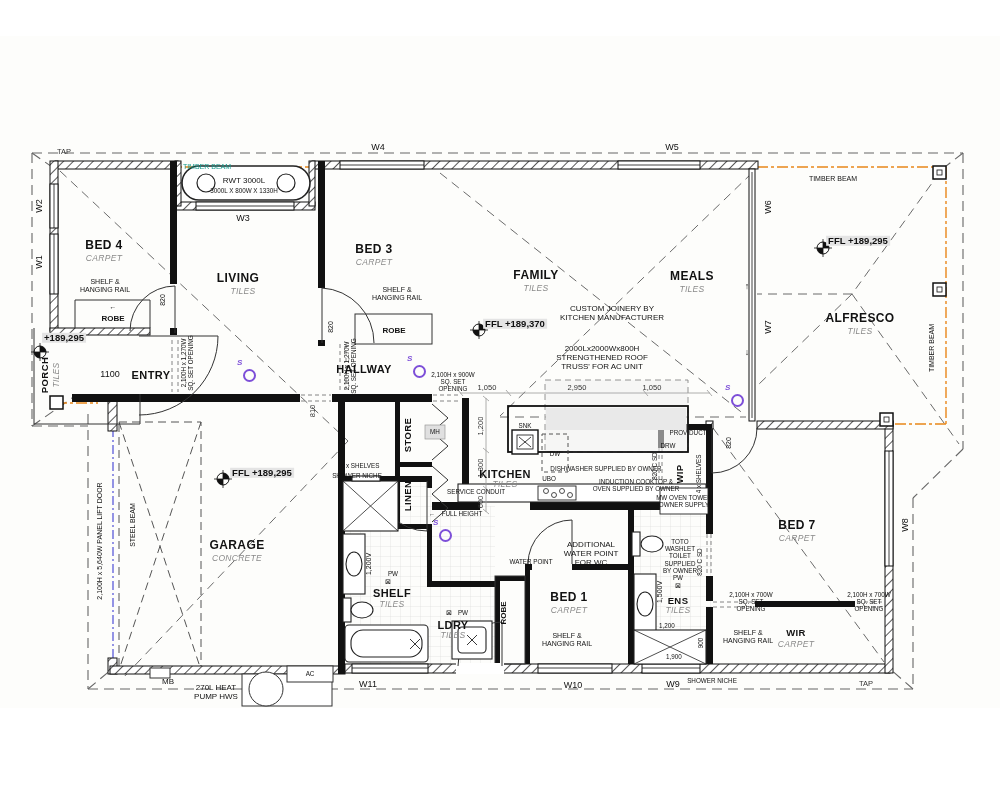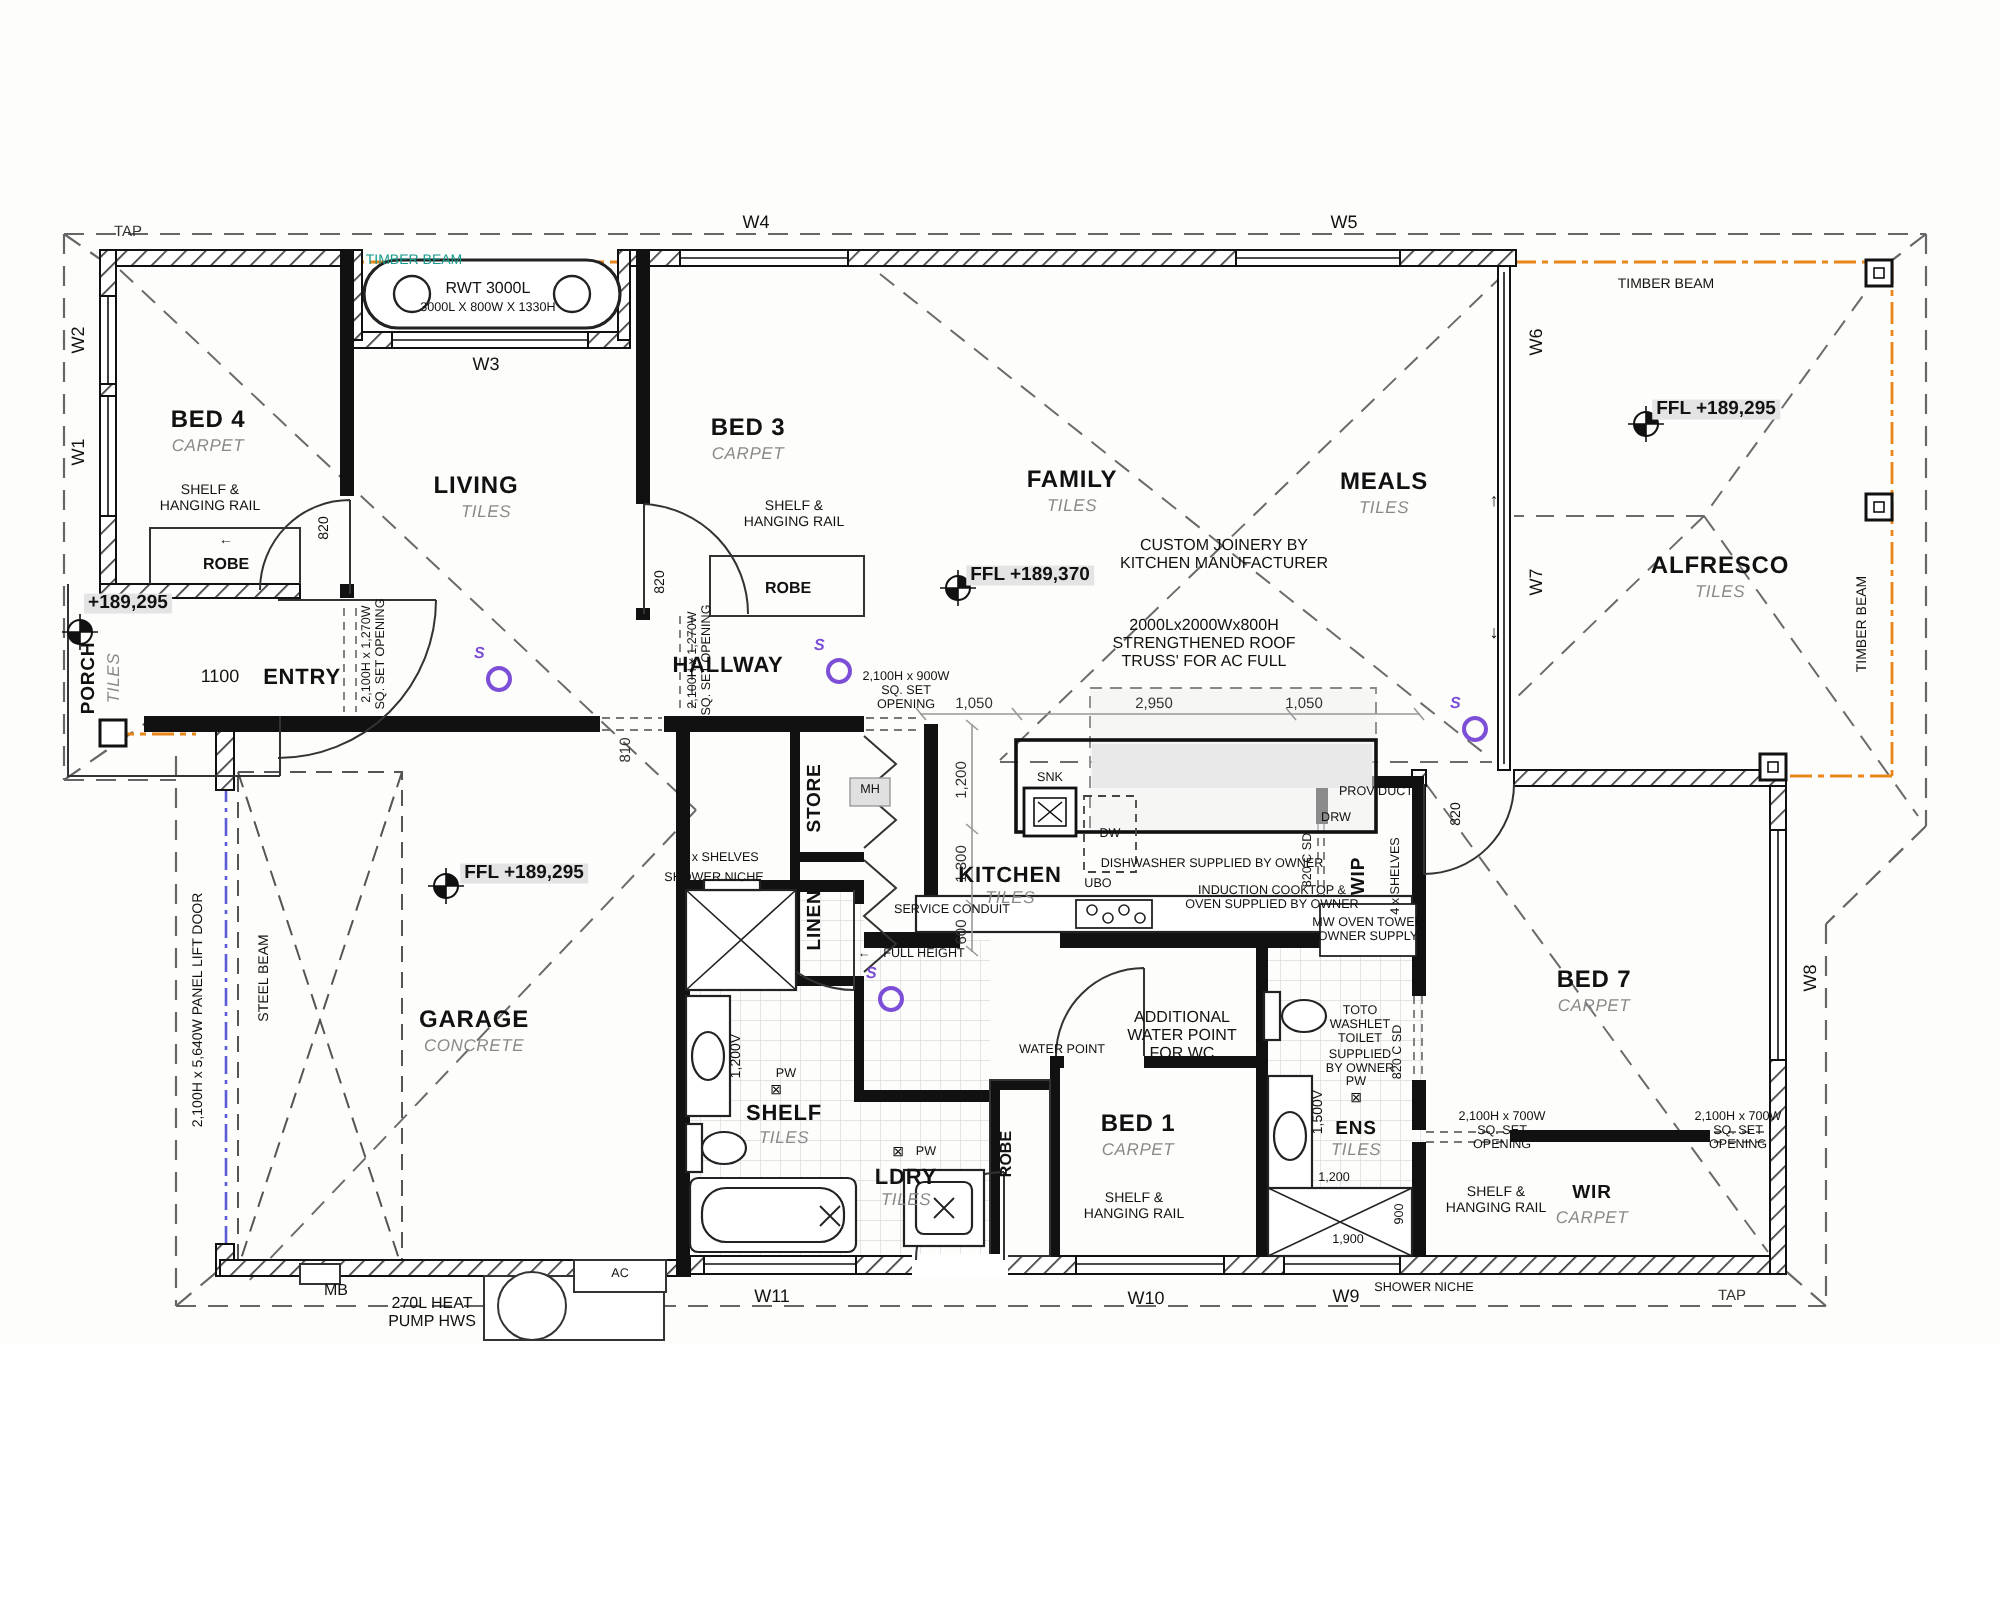--- a/index.html
+++ b/index.html
@@ -1,17 +1,17 @@
 <!DOCTYPE html>
 <html><head>
 <meta charset="utf-8">
 <style>
   html,body{margin:0;padding:0;background:#fff;}
   .plan{position:relative;width:1000px;height:672px;background:#fdfdfb;overflow:hidden;
-        font-family:"Liberation Sans","DejaVu Sans",sans-serif;color:#111;}
+        font-family:"Liberation Sans","DejaVu Sans",sans-serif;color:#111;margin-top:36px;}
   .plan svg{position:absolute;left:0;top:0;}
   .lbl{position:absolute;transform:translate(-50%,-50%);white-space:nowrap;color:#111;line-height:1.1;}
   .rot{transform:translate(-50%,-50%) rotate(-90deg);}
   .pre{white-space:pre-line;text-align:center;line-height:1.15;}
   .room{font-size:12px;font-weight:bold;letter-spacing:.4px;}
   .room11{font-size:11px;font-weight:bold;letter-spacing:.4px;}
   .room-s{font-size:9.5px;font-weight:bold;letter-spacing:.4px;}
   .fin{font-size:8.5px;font-style:italic;color:#8a8a8a;letter-spacing:.3px;}
   .s9{font-size:9px;}
   .s8{font-size:8px;}
@@ -340,21 +340,21 @@
 SQ. SET
 OPENING</div>
 
 <div class="lbl room" style="left:536px;top:240px">FAMILY</div>
 <div class="lbl fin" style="left:536px;top:253px">TILES</div>
 <div class="lbl ffl" style="left:515px;top:288px">FFL +189,370</div>
 <div class="lbl s8 pre" style="left:612px;top:277px">CUSTOM JOINERY BY
 KITCHEN MANUFACTURER</div>
 <div class="lbl s8 pre" style="left:602px;top:322px">2000Lx2000Wx800H
 STRENGTHENED ROOF
-TRUSS' FOR AC FULL</div>
+TRUSS' FOR AC UNIT</div>
 <div class="lbl room" style="left:692px;top:241px">MEALS</div>
 <div class="lbl fin" style="left:692px;top:254px">TILES</div>
 
 <div class="lbl s9 rot" style="left:769px;top:171px">W6</div>
 <div class="lbl s9 rot" style="left:769px;top:291px">W7</div>
 <div class="lbl s9" style="left:747px;top:251px">↑</div>
 <div class="lbl s9" style="left:747px;top:317px">↓</div>
 <div class="lbl ffl" style="left:858px;top:205px">FFL +189,295</div>
 <div class="lbl room" style="left:860px;top:283px">ALFRESCO</div>
 <div class="lbl fin" style="left:860px;top:296px">TILES</div>
@@ -393,21 +393,21 @@
 
 <div class="lbl m6" style="left:360px;top:430px">4 x SHELVES</div>
 <div class="lbl m6" style="left:357px;top:440px">SHOWER NICHE</div>
 <div class="lbl m6" style="left:432px;top:478px">←</div>
 <div class="lbl m6" style="left:462px;top:478px">FULL HEIGHT</div>
 <div class="lbl m6" style="left:393px;top:538px">PW</div>
 <div class="lbl t7" style="left:388px;top:546px">⊠</div>
 <div class="lbl room11" style="left:392px;top:557px">SHELF</div>
 <div class="lbl fin" style="left:392px;top:569px">TILES</div>
 <div class="lbl t7 rot" style="left:369px;top:528px">1,200V</div>
-<div class="lbl s9" style="left:386px;top:649px">W11</div>
+<div class="lbl s9" style="left:368px;top:649px">W11</div>
 
 <div class="lbl t7" style="left:449px;top:577px">⊠</div>
 <div class="lbl m6" style="left:463px;top:577px">PW</div>
 <div class="lbl room11" style="left:453px;top:589px">LDRY</div>
 <div class="lbl fin" style="left:453px;top:600px">TILES</div>
 
 <div class="lbl m6" style="left:531px;top:526px">WATER POINT</div>
 <div class="lbl s8 pre" style="left:591px;top:518px">ADDITIONAL
 WATER POINT
 FOR WC</div>

